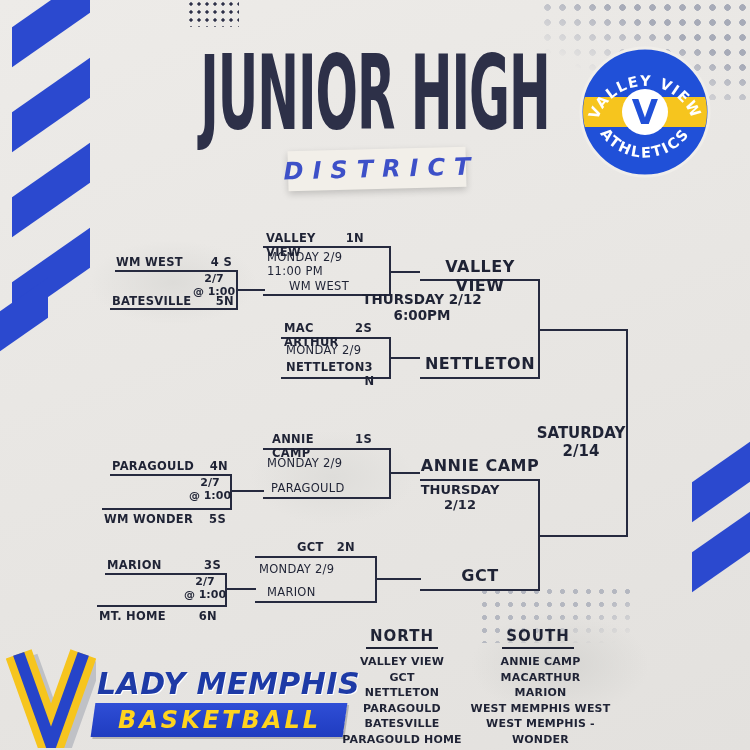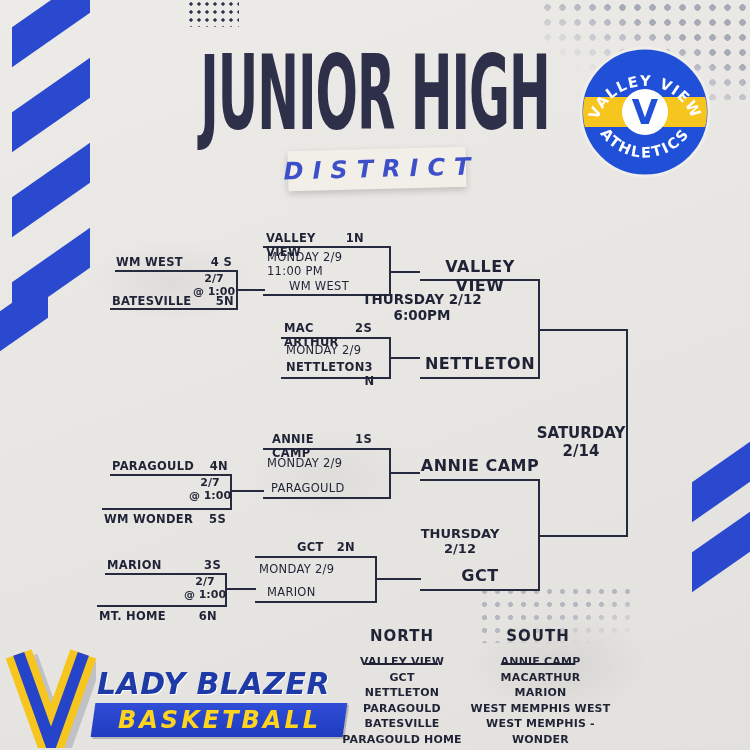--- a/index.html
+++ b/index.html
@@ -31,21 +31,21 @@
          color:#2d3048;white-space:nowrap;letter-spacing:-2px;
          font-family:"DejaVu Sans",sans-serif;}
   .tape{position:absolute;left:288px;top:149px;width:178px;height:40px;
         background:#f2efe9;box-shadow:0 3px 7px rgba(0,0,0,.18);transform:rotate(-1.5deg);
         display:flex;align-items:center;justify-content:center;}
   .district{font-size:24px;font-weight:700;font-style:italic;color:#3d50c8;letter-spacing:9px;
             padding-left:9px;}
   .note{position:absolute;left:538px;top:194px;width:208px;text-align:center;
         font-size:9.5px;line-height:12px;font-weight:700;color:#2d3048;letter-spacing:.2px;}
   .col-header{position:absolute;width:72px;text-align:center;font-size:15px;font-weight:700;
-              color:var(--ink);border-bottom:2px solid var(--ink);padding-bottom:18px;letter-spacing:1px;}
+              color:var(--ink);border-bottom:2px solid var(--ink);padding-bottom:2px;letter-spacing:1px;}
   .col-list{position:absolute;text-align:center;font-size:11px;font-weight:700;
             color:var(--ink);line-height:15.5px;letter-spacing:.2px;}
   .brand-name{position:absolute;left:97px;top:666px;font-size:30px;font-weight:700;font-style:italic;
               color:#1d3aa6;letter-spacing:.5px;text-shadow:1px 1px 0 #ffffff;white-space:nowrap;}
   .brand-bar{position:absolute;left:93px;top:703px;width:252px;height:34px;
              background:linear-gradient(180deg,#2f4ed6,#1f3cc0);transform:skewX(-8deg);
              display:flex;align-items:center;justify-content:center;box-shadow:2px 2px 0 rgba(0,0,0,.2);}
   .brand-bar span{font-size:24px;font-weight:700;font-style:italic;color:#ffd41f;
                   letter-spacing:3px;transform:skewX(8deg);white-space:nowrap;}
   .date-block{position:absolute;text-align:center;font-size:11px;line-height:12.5px;
@@ -215,21 +215,21 @@
     <span>5S</span>
   </div>
 
   <div class="team-row" style="left:272px;top:432px;width:100px;">
     <span>ANNIE CAMP</span>
     <span>1S</span>
   </div>
   <div class="qf-text" style="left:267px;top:456px;">MONDAY 2/9</div>
   <div class="qf-text" style="left:271px;top:481px;">PARAGOULD</div>
   <div class="winner" style="left:420px;top:456px;width:120px;">ANNIE CAMP</div>
-  <div class="sf-label" style="left:412px;top:526px;width:96px;font-size:13px;line-height:15px;">
+  <div class="sf-label" style="left:412px;top:482px;width:96px;font-size:13px;line-height:15px;">
     <div>THURSDAY</div>
     <div>2/12</div>
   </div>
 
   <div class="team-row" style="left:297px;top:540px;width:58px;">
     <span>GCT</span>
     <span>2N</span>
   </div>
   <div class="qf-text" style="left:259px;top:562px;">MONDAY 2/9</div>
   <div class="qf-text" style="left:267px;top:585px;">MARION</div>
@@ -264,18 +264,18 @@
     <div>MARION</div>
     <div>WEST MEMPHIS WEST</div>
     <div>WEST MEMPHIS - WONDER</div>
   </div>
 
   <svg class="abs" style="left:6px;top:648px;" width="90" height="100" viewBox="0 0 90 102">
     <path d="M14 8 L47 100 L80 8" fill="none" stroke="#bfc1c6" stroke-width="30" transform="translate(3,3)"></path>
     <path d="M12 6 L45 98 L78 6" fill="none" stroke="#f6c51e" stroke-width="28"></path>
     <path d="M12 6 L45 98 L78 6" fill="none" stroke="#2644c9" stroke-width="12"></path>
   </svg>
-  <div class="brand-name">LADY BLAZER</div>
+  <div class="brand-name">LADY MEMPHIS</div>
   <div class="brand-bar">
     <span>BASKETBALL</span>
   </div>
 
 </div>
 
 </body></html>

